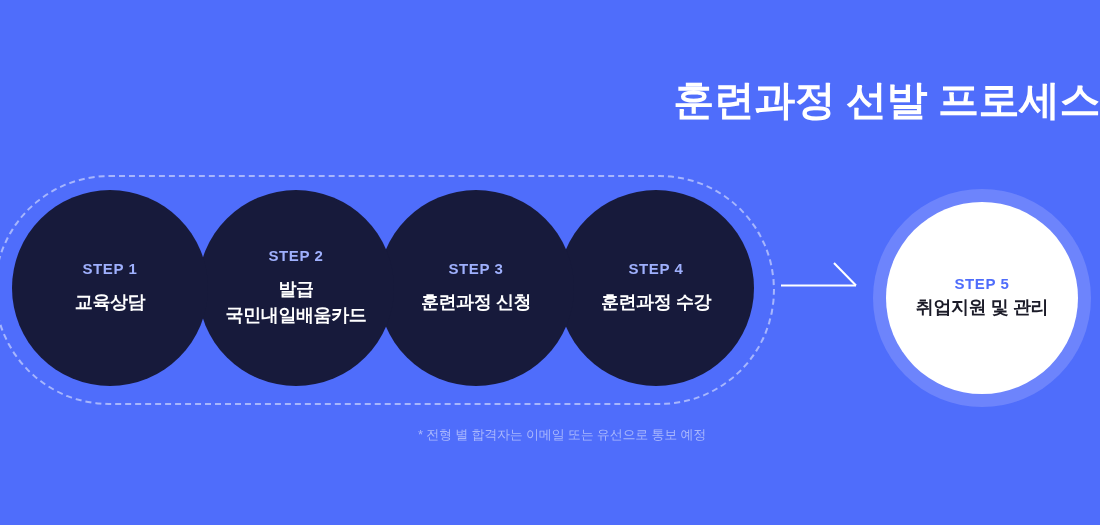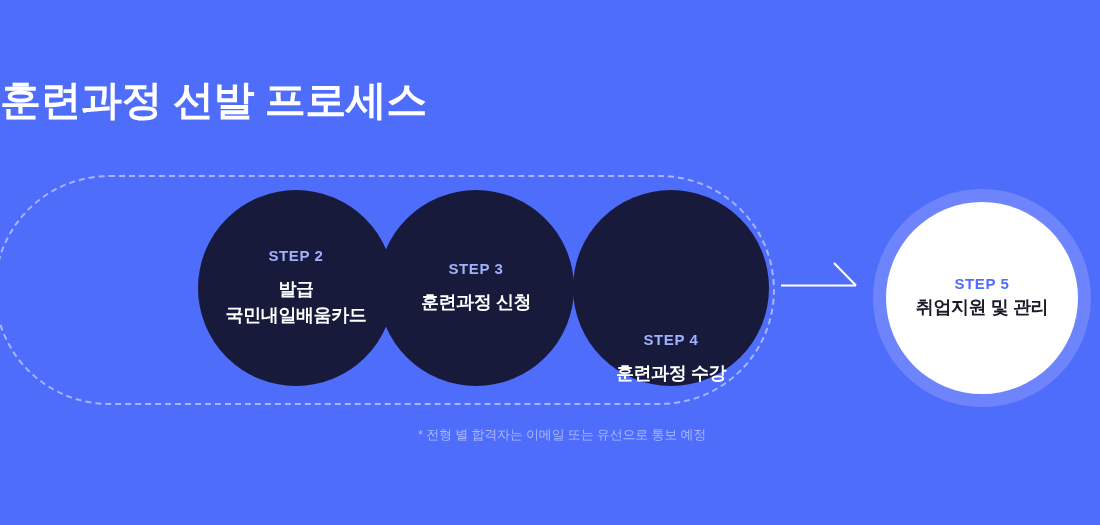--- a/index.html
+++ b/index.html
@@ -18,21 +18,21 @@
     height: 525px;
     background: #4f6dfb;
   }
 
   
   #page-title {
     position: absolute;
     top: 76px;
     left: 0;
     width: 1100px;
-    text-align: left;
+    text-align: right;
     font-size: 41px;
     font-weight: bold;
     color: #ffffff;
     letter-spacing: -0.5px;
     line-height: 1.2;
     white-space: nowrap;
   }
 
   
   #dashed-pill {
@@ -55,21 +55,21 @@
     display: flex;
     flex-direction: column;
     align-items: center;
     justify-content: center;
     text-align: center;
     box-sizing: border-box;
   }
   .c1 { left: 12px;  top: 190px; width: 196px; height: 196px; z-index: 5; }
   .c2 { left: 198px; top: 190px; width: 196px; height: 196px; z-index: 4; }
   .c3 { left: 378px; top: 190px; width: 196px; height: 196px; z-index: 3; text-align: right; }
-  .c4 { left: 573px; top: 190px; width: 196px; height: 196px; z-index: 2; justify-content: flex-end; }
+  .c4 { left: 558px; top: 190px; width: 196px; height: 196px; z-index: 2; }
 
   .step-label {
     font-size: 15px;
     font-weight: bold;
     color: #9fb0fd;
     letter-spacing: 0.6px;
     margin-bottom: 13px;
     line-height: 1;
   }
   .step-text {
@@ -140,20 +140,24 @@
 </style>
 </head>
 <body>
 
 <div id="stage">
 
   <div id="page-title">훈련과정 선발 프로세스</div>
 
   <div id="dashed-pill"></div>
 
+  <div class="step-circle c1">
+    <div class="step-label">STEP 1</div>
+    <div class="step-text">교육상담</div>
+  </div>
 
   <div class="step-circle c2">
     <div class="step-label">STEP 2</div>
     <div class="step-text">
       <div>발급</div>
       <div>국민내일배움카드</div>
     </div>
   </div>
 
   <div class="step-circle c3">

